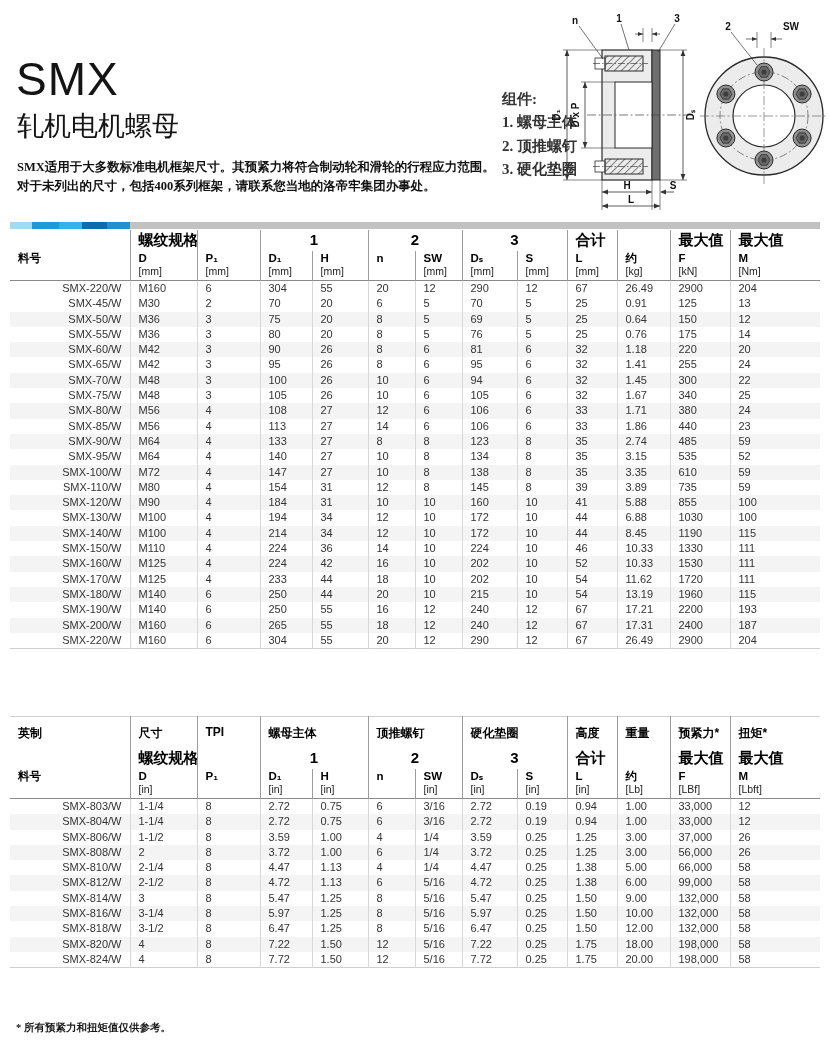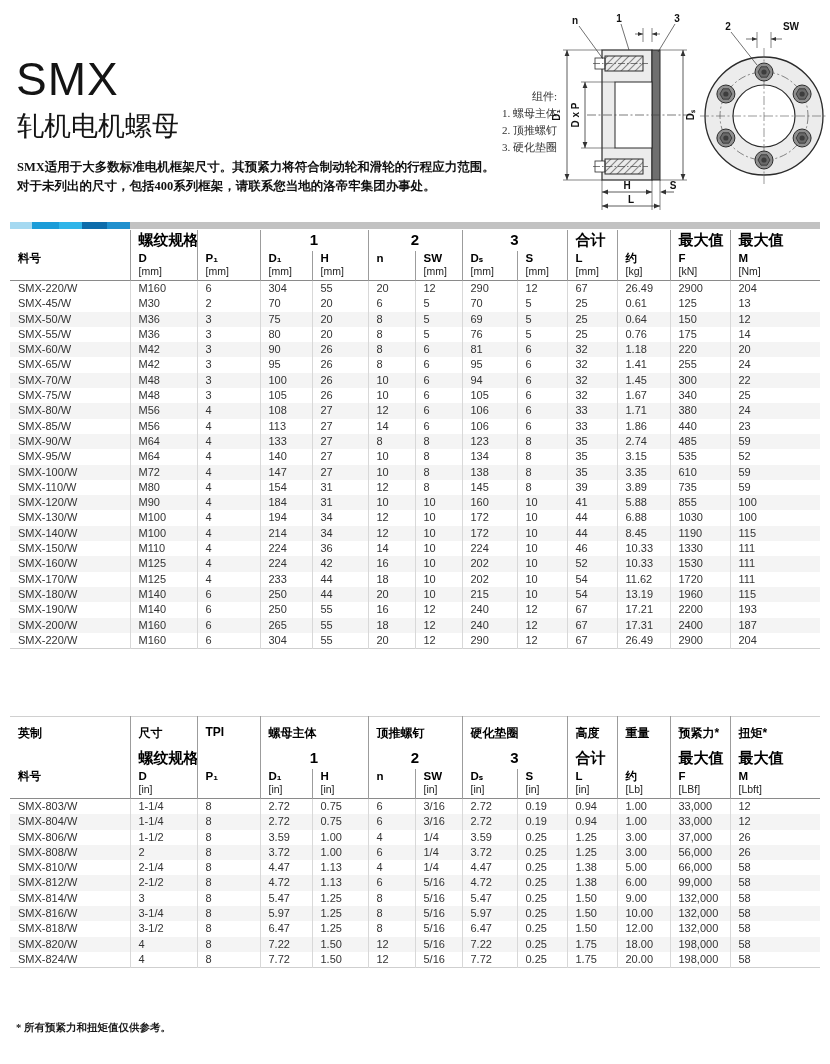--- a/index.html
+++ b/index.html
@@ -4,41 +4,41 @@
 <style>
   html,body{margin:0;padding:0;background:#fff;}
   .page{position:relative;width:830px;height:1064px;background:#ffffff;overflow:hidden;
         font-family:"Liberation Sans","DejaVu Sans",sans-serif;color:#222;}
   
   .product-title{position:absolute;left:16px;top:52px;font-size:46px;font-weight:400;color:#141414;letter-spacing:1px;}
   .product-subtitle{position:absolute;left:17px;top:108px;font-size:27px;font-weight:400;color:#141414;}
   .description{position:absolute;left:17px;top:158px;font-size:12.5px;font-weight:bold;
                font-family:"Liberation Serif","DejaVu Serif",serif;color:#111;line-height:1.55;}
   
-  .legend{position:absolute;left:502px;top:88px;font-size:11px;font-weight:normal;
-          font-family:"Liberation Serif","DejaVu Serif",serif;color:#333;line-height:1.55;text-align:right;}
+  .legend{position:absolute;left:502px;top:88px;font-size:15px;font-weight:bold;
+          font-family:"Liberation Serif","DejaVu Serif",serif;color:#333;line-height:1.55;}
   .svg-abs{position:absolute;}
   
   .accent-bar{position:absolute;left:10px;top:222px;width:810px;height:7px;display:flex;}
   .accent-bar span{display:block;height:100%;}
   .tbl-wrap{position:absolute;left:10px;width:810px;}
   table.tbl{border-collapse:collapse;table-layout:fixed;width:810px;}
   .tbl th,.tbl td{padding:1px 8px;text-align:left;font-weight:normal;overflow:hidden;white-space:nowrap;}
   .tbl thead th{vertical-align:top;}
   .tbl thead tr.h1 th{font-size:12px;font-weight:bold;color:#000;padding-top:8px;height:22px;}
   .tbl thead tr.h2 th{font-size:15px;font-weight:bold;color:#000;height:18px;}
   .tbl thead tr.h2 th.numlbl{text-align:center;}
   .tbl thead tr.h3 th{padding-bottom:3px;}
   .sym{font-size:11.5px;font-weight:bold;color:#000;line-height:13px;}
   .unit{font-size:10.5px;font-weight:normal;color:#222;line-height:12px;min-height:12px;}
   .tbl thead{border-bottom:1px solid #8a8a8a;}
   .tbl tbody td{font-size:11px;line-height:13.3px;color:#333;}
   .tbl tbody tr{border:none;}
   .tbl tbody td{border-left:1px solid #d8d8d8;}
-  .tbl tbody td:first-child{border-left:none;}
+  .tbl tbody td:first-child{border-left:none;text-align:right;}
   
   .gb{border-left:1px solid #9c9c9c;}
   .sb{border-left:1px solid #9c9c9c;}
   .tbl{border-bottom:1px solid #cfcfcf;}
   #metric-table tbody tr:nth-child(odd):not(:first-child) td{background:#f4f4f4;}
   #imperial-table tbody tr:nth-child(even) td{background:#f4f4f4;}
   #imperial-table{border-top:1px solid #d0d0d0;}
   
   .footnotes{position:absolute;left:16px;top:990px;font-size:10.5px;font-weight:bold;
              font-family:"Liberation Serif","DejaVu Serif",serif;color:#1a1a1a;line-height:1.45;white-space:pre-wrap;}
@@ -304,21 +304,21 @@
             <td>SMX-45/W</td>
             <td>M30</td>
             <td>2</td>
             <td>70</td>
             <td>20</td>
             <td>6</td>
             <td>5</td>
             <td>70</td>
             <td>5</td>
             <td>25</td>
-            <td>0.61</td>
+            <td>0.91</td>
             <td>125</td>
             <td>13</td>
           </tr>
           <tr>
             <td>SMX-50/W</td>
             <td>M36</td>
             <td>3</td>
             <td>75</td>
             <td>20</td>
             <td>8</td>

